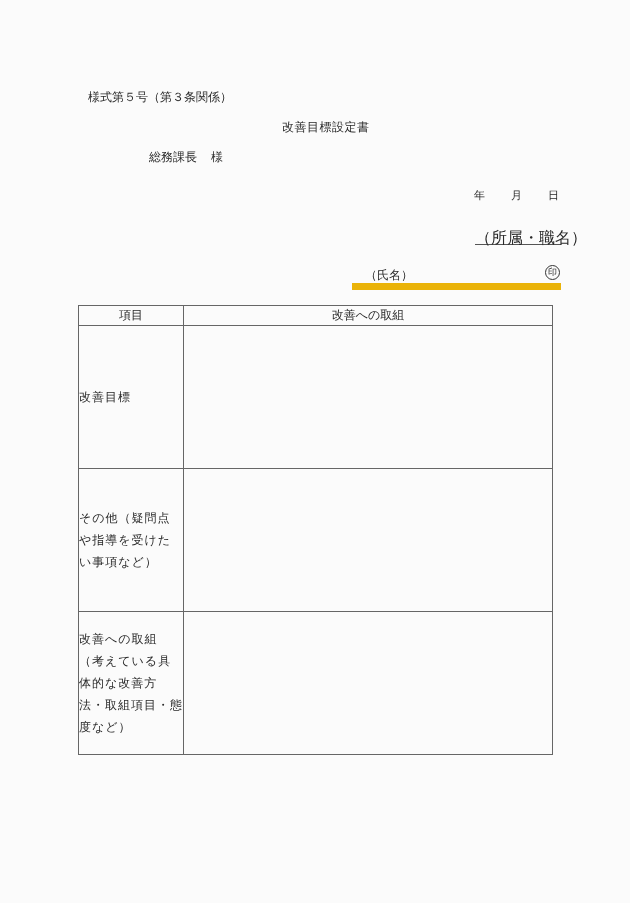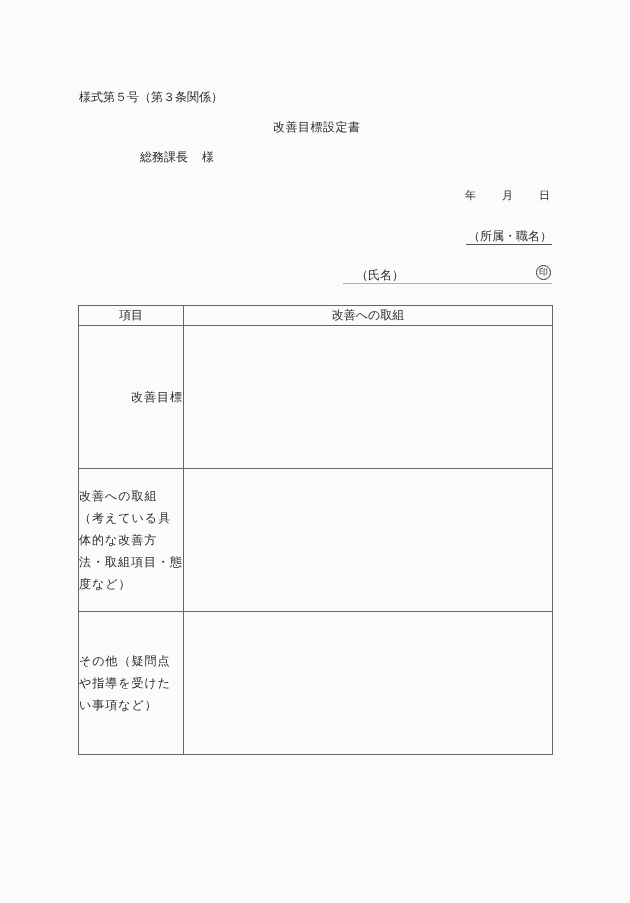--- a/index.html
+++ b/index.html
@@ -9,36 +9,36 @@
     }
     body {
       width: 630px;
       height: 903px;
       position: relative;
       overflow: hidden;
       font-family: "DejaVu Serif", "Liberation Serif", serif;
       color: #2a2a2a;
       font-size: 12px;
     }
-    .abs { position: absolute; white-space: nowrap; }
+    .abs { position: absolute; white-space: nowrap; margin-left: 9px; }
     .form-number { left: 79px; top: 89px; font-size: 12px; }
     .doc-title { left: 273px; top: 119px; font-size: 12px; letter-spacing: 0.5px; }
     .addressee { left: 140px; top: 149px; font-size: 12px; }
     .addressee .honorific { margin-left: 14px; }
     .date-line { left: 465px; top: 188px; font-size: 11px; }
     .date-line span { display: inline-block; }
     .date-line .gap { width: 26px; }
     .affiliation {
       left: 466px; top: 228px; width: 86px; height: 16px;
       border-bottom: 1px solid #555;
-      text-align: right; font-size: 12px;
+      text-align: right; font-size: 16px;
     }
     .name-line {
       left: 343px; top: 265px; width: 209px; height: 18px;
-      border-bottom: 1px solid #eab308;
+      border-bottom: 7px solid #eab308;
       font-size: 12px;
     }
     .name-line .label { position: absolute; left: 13px; top: 2px; }
     .seal {
       position: absolute; right: 1px; top: 0px;
       width: 13px; height: 13px; border: 1px solid #333; border-radius: 50%;
       font-size: 9px; line-height: 13px; text-align: center;
     }
     table.form-table {
       position: absolute;
@@ -59,21 +59,21 @@
       vertical-align: middle;
     }
     .col-item { width: 105px; }
     .row-body td { height: 142px; }
     td.item-cell {
       vertical-align: middle;
       padding: 0 4px;
       line-height: 22px;
       letter-spacing: 1px;
     }
-    td.item-cell.center { text-align: right; }
+    td.item-cell.center { text-align: left; }
     td.content-cell { vertical-align: top; }
   </style>
 </head>
 <body>
 
 <div class="abs form-number">様式第５号（第３条関係）</div>
 <div class="abs doc-title">改善目標設定書</div>
 
 <div class="abs addressee">
   <span>総務課長</span><span class="honorific">様</span>
@@ -100,21 +100,21 @@
   <tbody>
       <tr>
     <th>項目</th>
     <th>改善への取組</th>
   </tr>
   <tr class="row-body">
     <td class="item-cell center">改善目標</td>
     <td class="content-cell"></td>
   </tr>
   <tr class="row-body">
-    <td class="item-cell">改善への取組（考えている具体的な改善方法・取組項目・態度など）</td>
+    <td class="item-cell">その他（疑問点や指導を受けたい事項など）</td>
     <td class="content-cell"></td>
   </tr>
   <tr class="row-body">
-    <td class="item-cell">その他（疑問点や指導を受けたい事項など）</td>
+    <td class="item-cell">改善への取組（考えている具体的な改善方法・取組項目・態度など）</td>
     <td class="content-cell"></td>
   </tr>
 </tbody>
   </table>
 
 </body></html>

